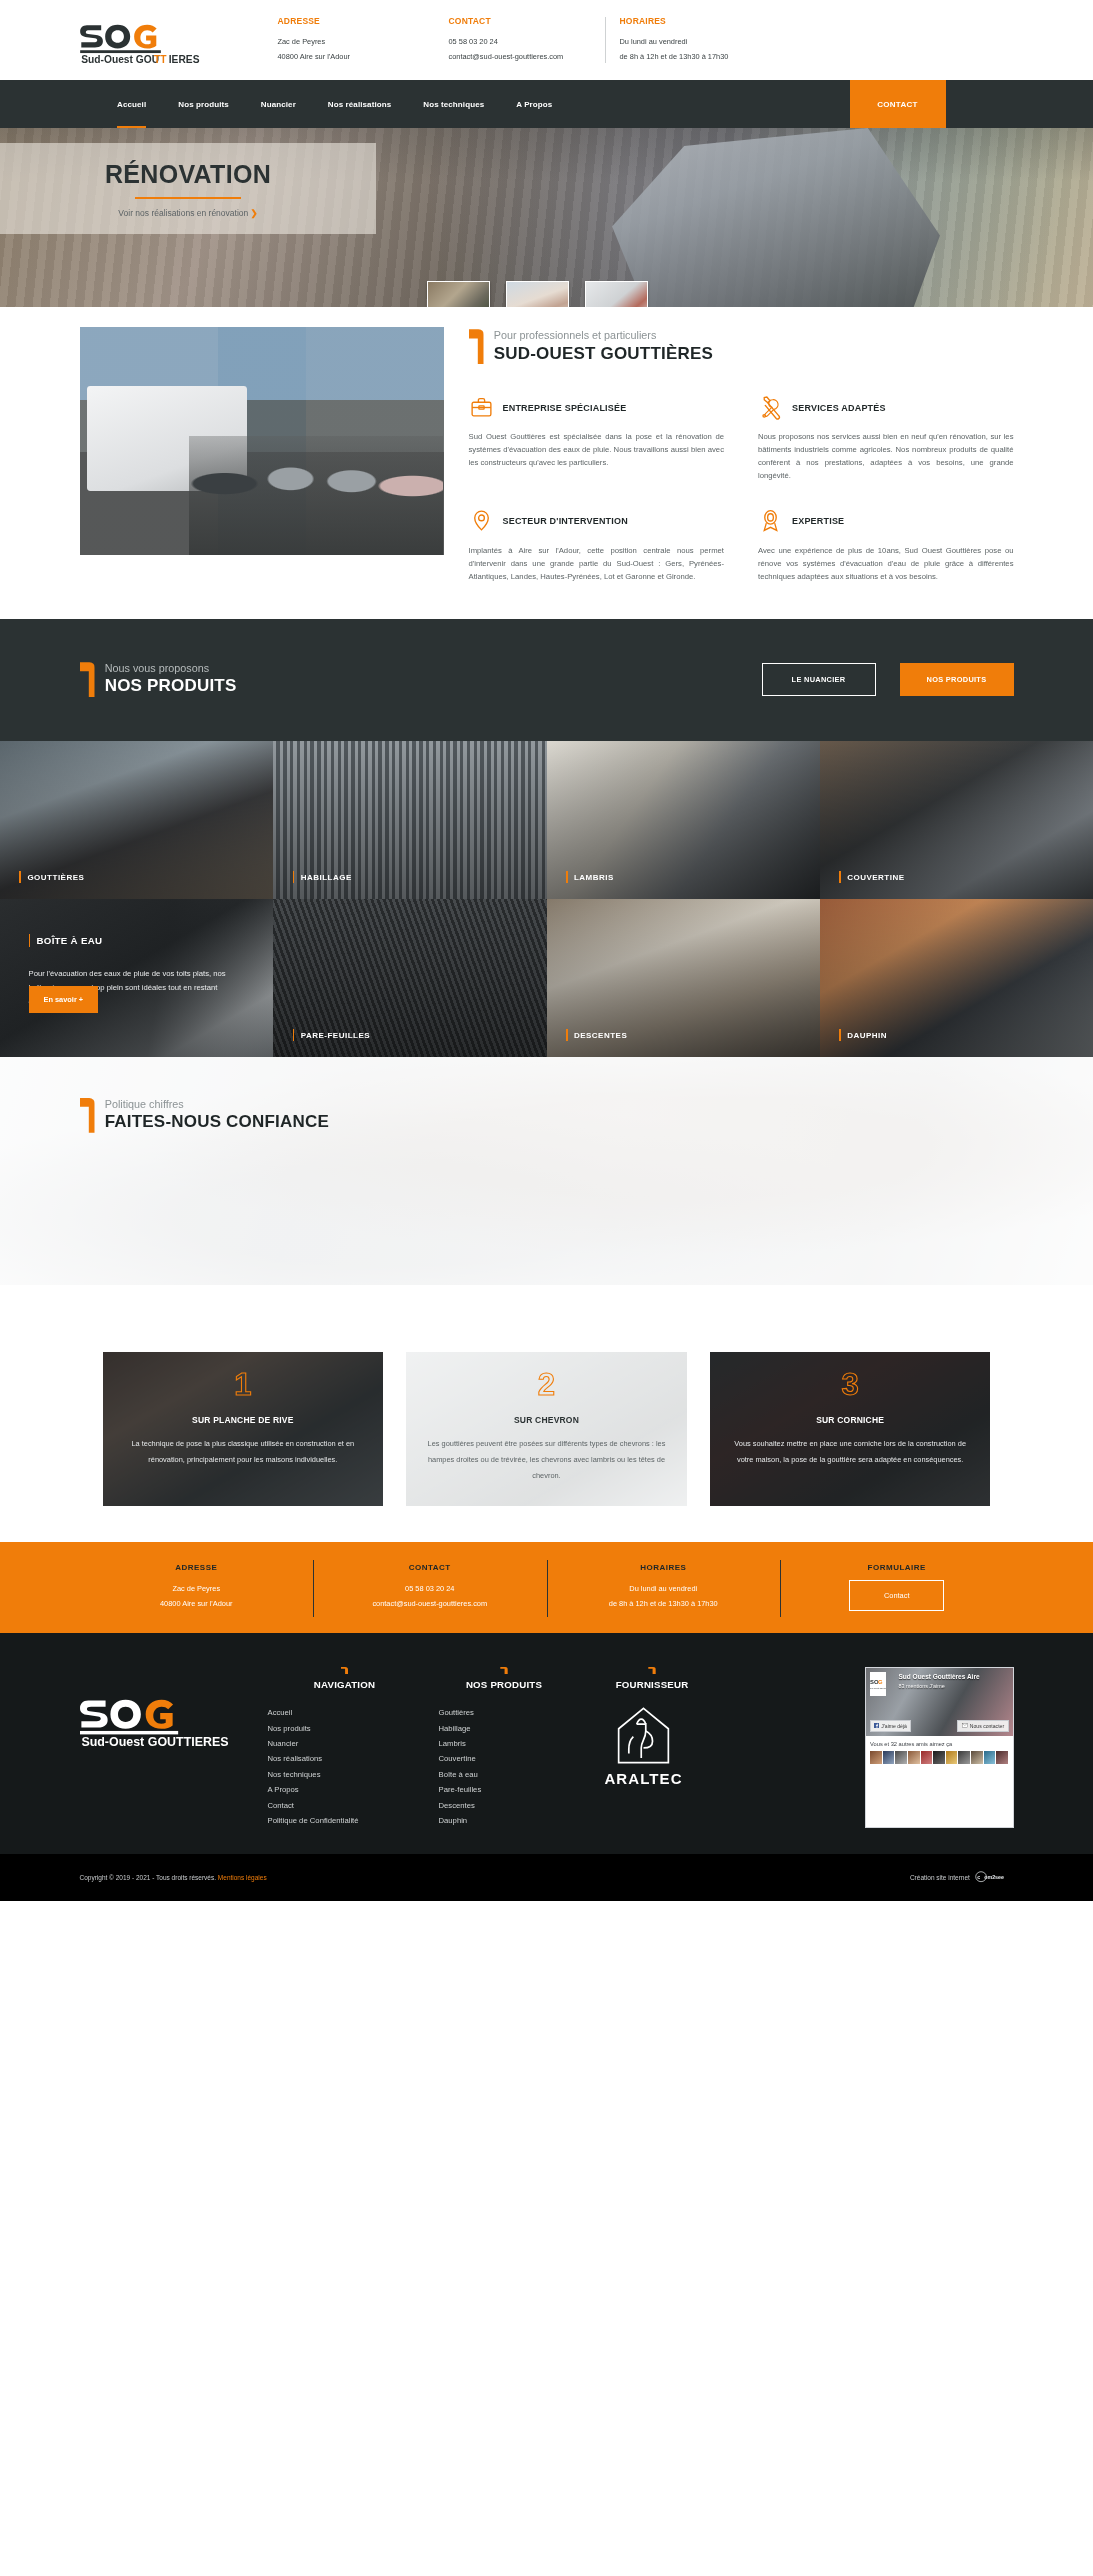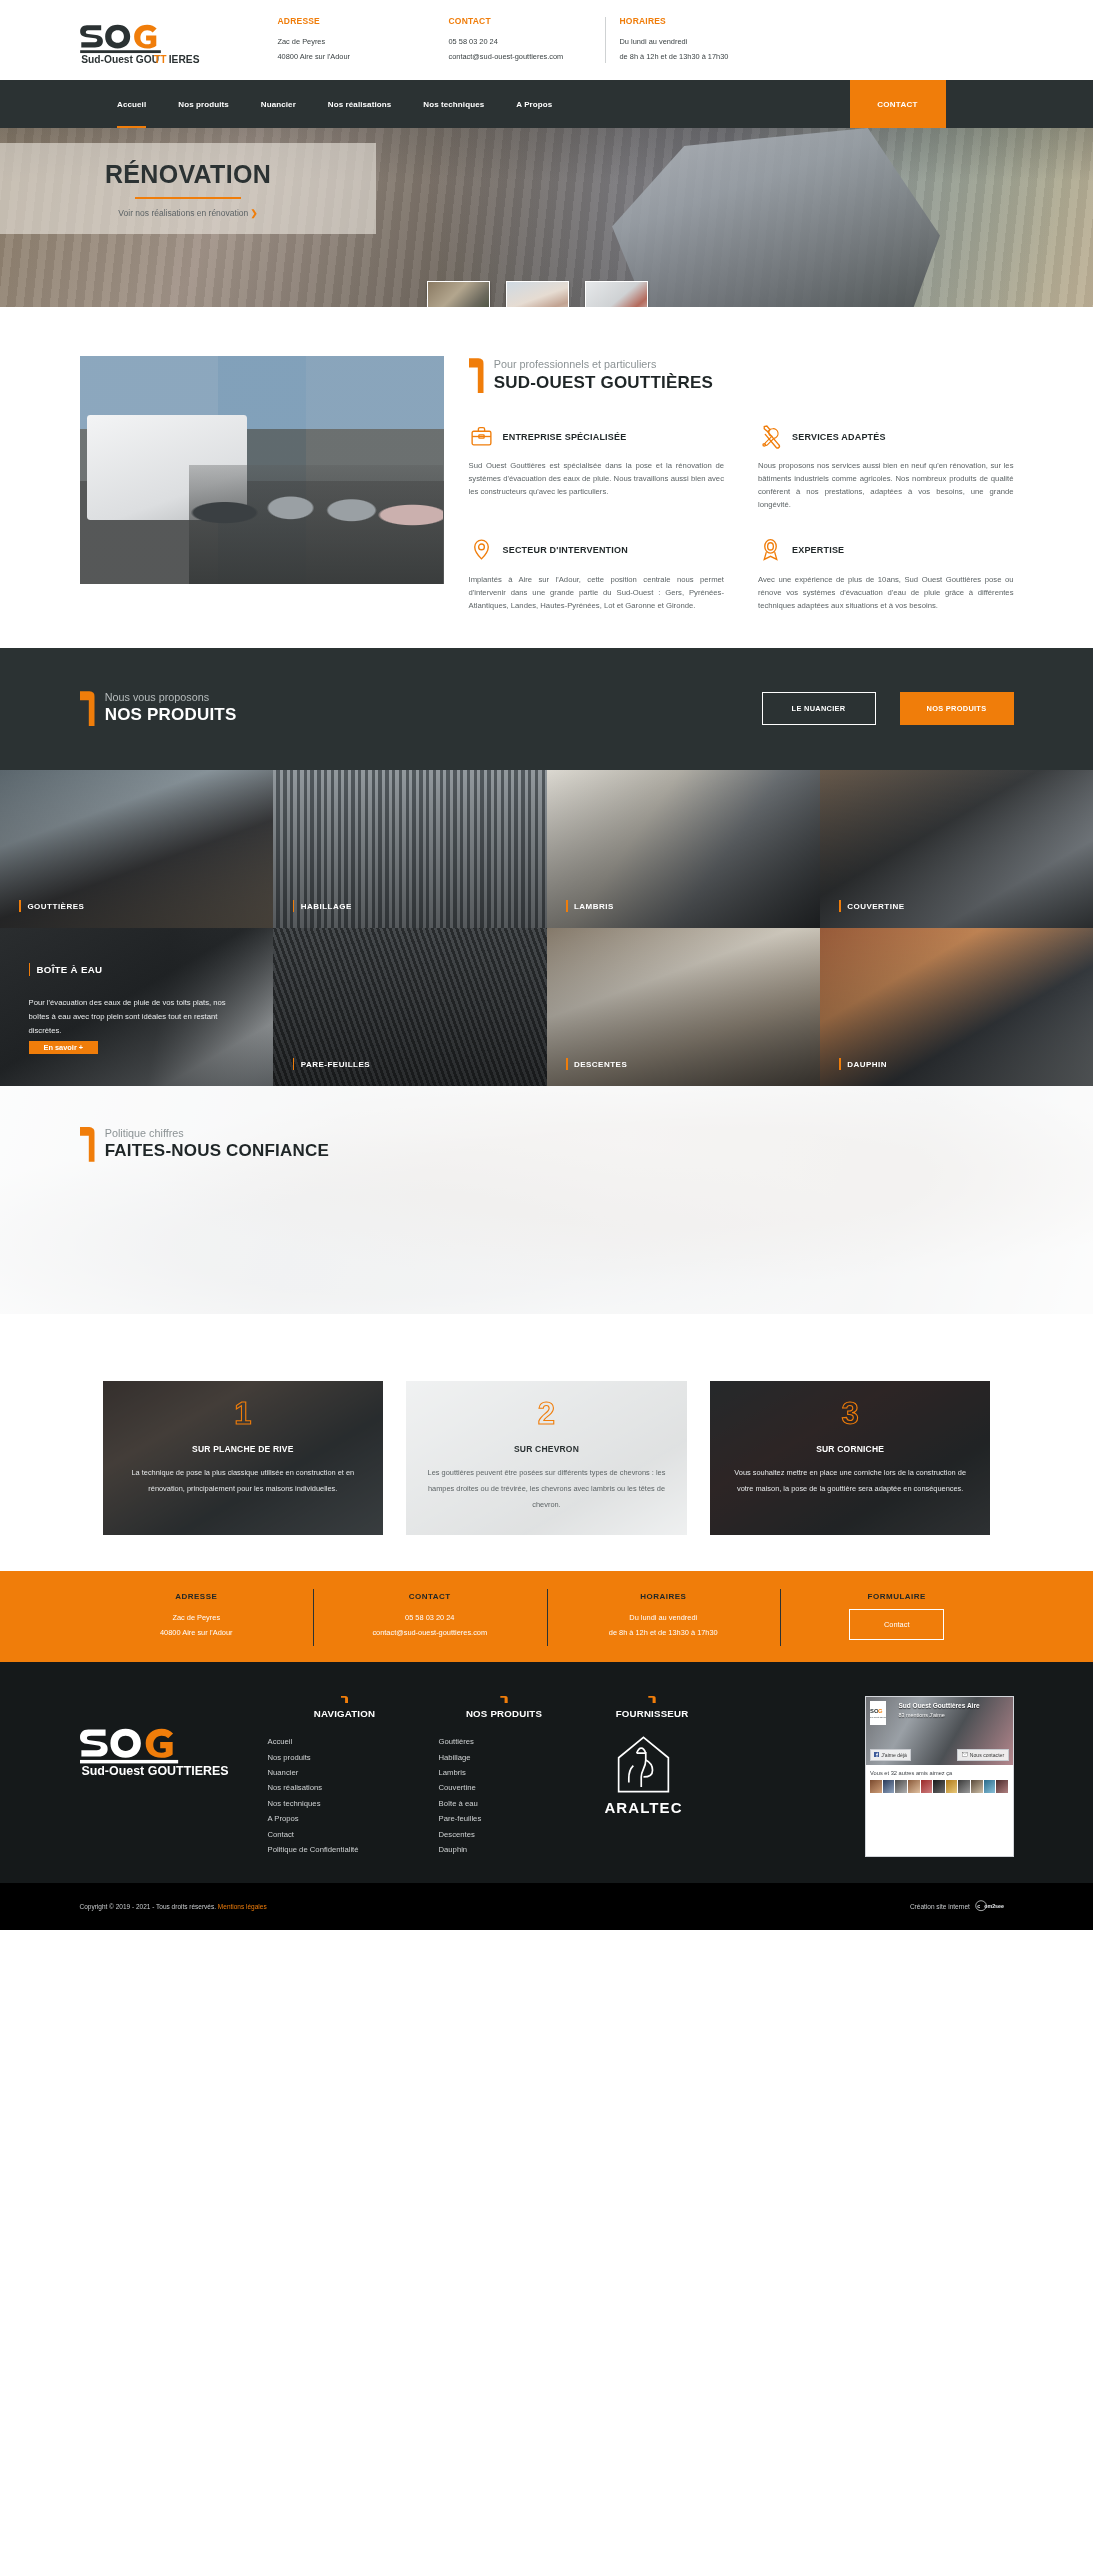--- a/index.html
+++ b/index.html
@@ -79,21 +79,21 @@
   .hero-rule { width: 106px; height: 1.7px; background: #f07d0a; margin: 8px 0 9px; }
   .hero-sub { font-size: 8.5px; color: #5c6366; }
   .hero-sub .chev { color: #f07d0a; font-weight: bold; margin-left: 2.3px; }
   .hero-thumbs { position: absolute; left: 427px; bottom: -13.7px; display: flex; gap: 16px; }
   .hero-thumb { width: 63px; height: 40px; border: 1.7px solid #fff; box-shadow: 0 0.6px 2.3px rgba(0,0,0,.35); }
   .ht1 { background: linear-gradient(135deg, #8a7a63 0%, #b3a68e 40%, #6d6a5e 70%, #3d4a33 100%); }
   .ht2 { background: linear-gradient(160deg, #cfd9e2 0%, #e6dcd2 45%, #c2a392 70%, #d8cfc3 100%); }
   .ht3 { background: linear-gradient(140deg, #e6e8ea 0%, #cfd2d4 50%, #b46a5c 75%, #d8d8d6 100%); }
 
   
-  .about { padding: 49px 0 36px; background: #fff; }
+  .about { padding: 20px 0 36px; background: #fff; }
   .about-inner { width: 934px; margin: 0 auto; display: flex; gap: 25px; }
   .about-img {
     width: 364px; height: 228px; flex: 0 0 364px;
     background:
       linear-gradient(180deg, rgba(130,160,185,.9) 0 32%, rgba(90,95,95,.85) 32% 55%, rgba(70,72,72,.9) 55% 100%),
       linear-gradient(90deg, #e9eaec 0 38%, #7fa9c4 38% 62%, #cfd2d2 62% 100%);
     position: relative; overflow: hidden;
   }
   .about-img::before {
     content: ""; position: absolute; left: 2%; top: 26%; width: 44%; height: 46%;
@@ -167,22 +167,22 @@
   .pb-title {
     position: absolute; left: 28.5px; top: 36px; color: #fff; font-size: 9.7px; font-weight: bold;
     letter-spacing: 0.3px; padding-left: 8px;
   }
   .pb-title::before { content: ""; position: absolute; left: 0; top: -1.1px; bottom: -1.1px; width: 1.7px; background: #f07d0a; }
   .pb-text {
     position: absolute; left: 28.5px; right: 25px; top: 68px; color: #e9ebec;
     font-size: 7.7px; line-height: 14.2px;
   }
   .pb-btn {
-    position: absolute; left: 28.5px; bottom: 32px; background: #f07d0a; color: #fff;
-    border: none; padding: 2px 15px; font-size: 7.4px; font-weight: bold; cursor: pointer;
+    position: absolute; left: 28.5px; bottom: 44px; background: #f07d0a; color: #fff;
+    border: none; padding: 9px 15px; font-size: 7.4px; font-weight: bold; cursor: pointer;
   }
 
   
   .stats {
     position: relative; height: 228px; overflow: hidden;
     background: linear-gradient(110deg,#f2f3f4 0%,#e3e5e6 30%,#eceeef 55%,#dfe1e2 80%,#f4f5f5 100%);
   }
   .stats::before {
     content: ""; position: absolute; inset: 0;
     background:

